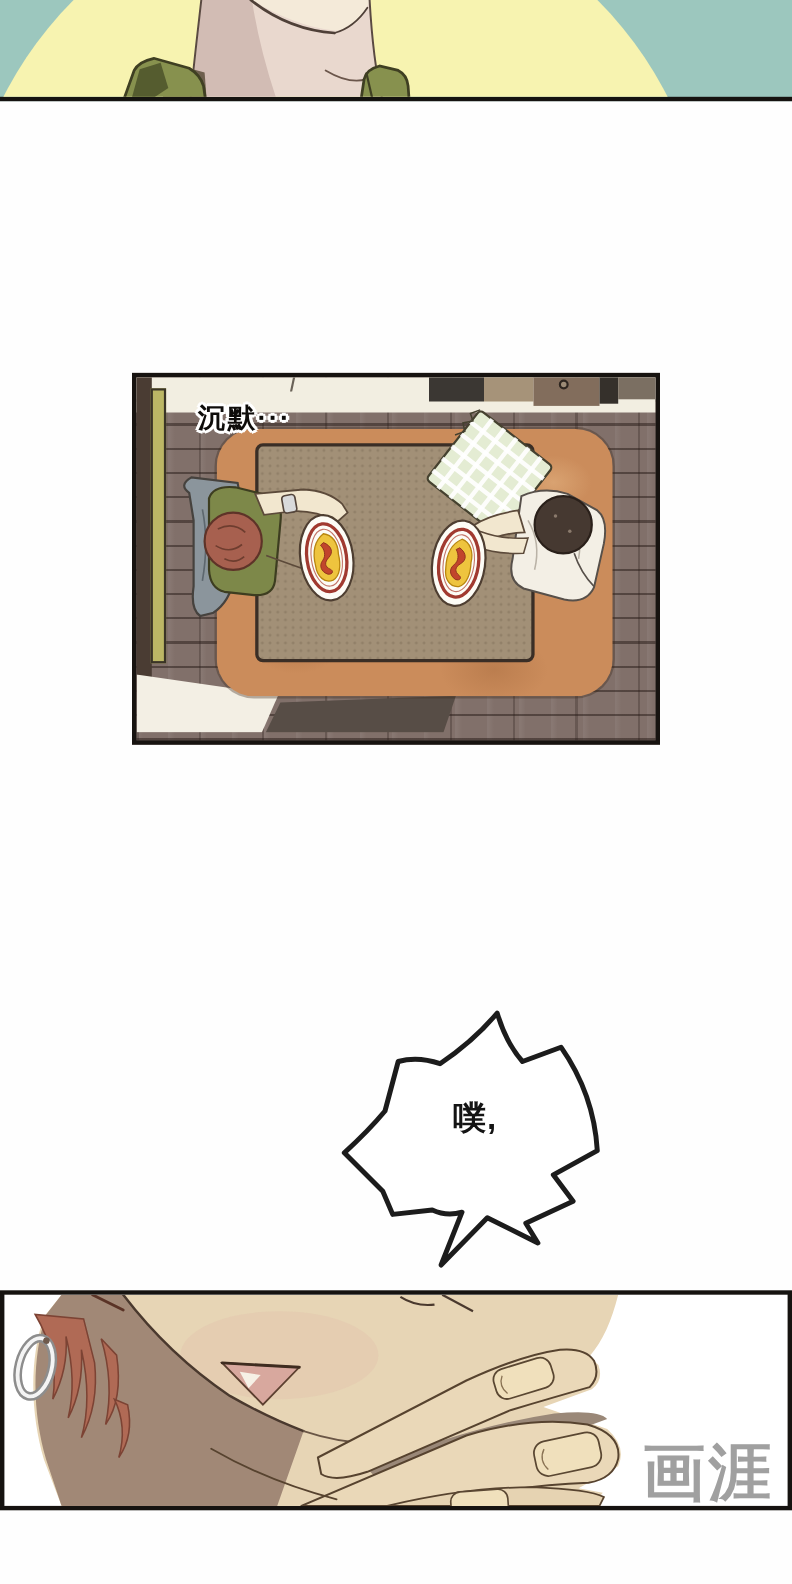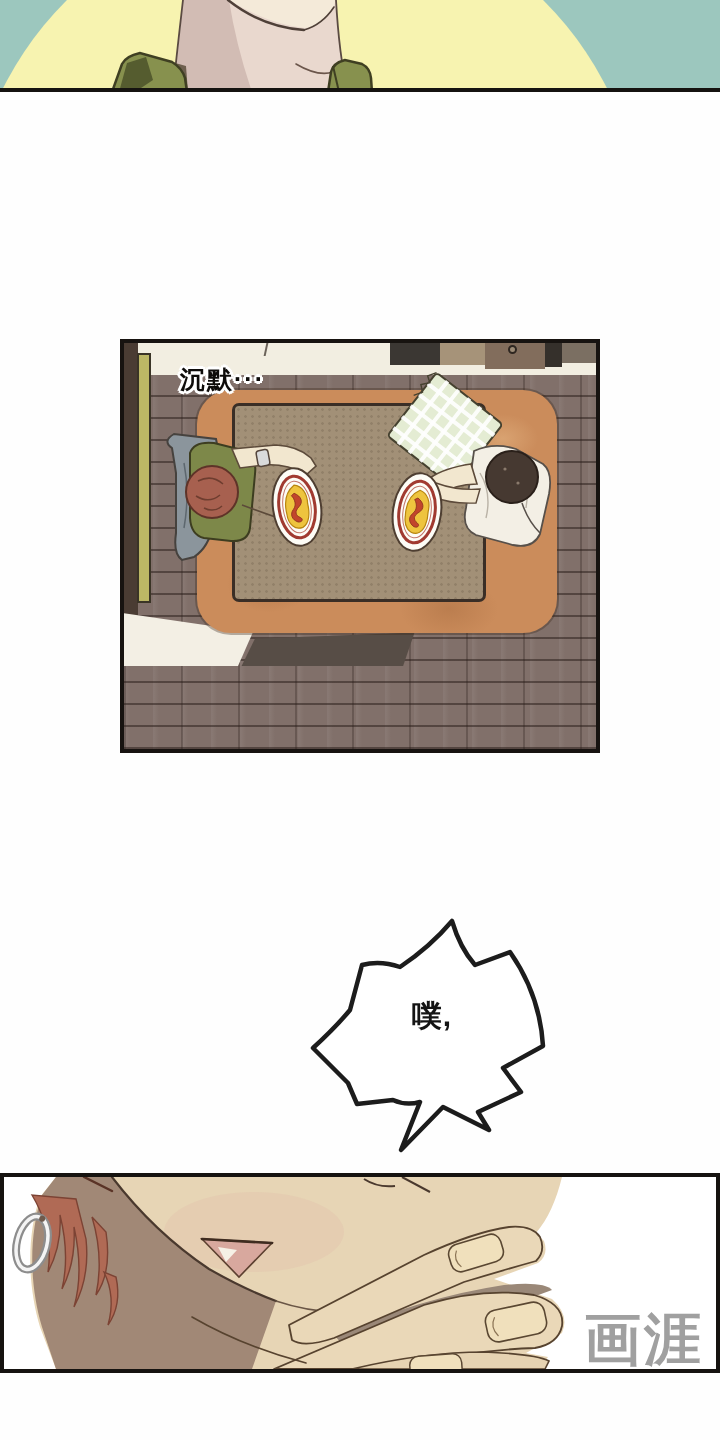--- a/index.html
+++ b/index.html
@@ -15,21 +15,21 @@
     left:0;top:0;width:720px;height:92px;overflow:hidden;
     background:#9cc7be;border-bottom:4px solid #151310;box-sizing:border-box;
   }
   #sun-circle{
     left:-33px;top:-98px;width:676px;height:676px;border-radius:50%;
     background:#f7f3b0;
   }
 
   
   #panel-dining{
-    left:120px;top:339px;width:480px;height:414px;box-sizing:border-box;
+    left:120px;top:339px;width:480px;height:338px;box-sizing:border-box;
     border:4px solid #171310;overflow:hidden;
     background-color:#81706a;
     background-image:
       repeating-linear-gradient(0deg, rgba(38,26,22,.50) 0 2px, rgba(0,0,0,0) 2px 22px),
       repeating-linear-gradient(90deg, rgba(38,26,22,.28) 0 2px, rgba(0,0,0,0) 2px 57px),
       repeating-linear-gradient(90deg, rgba(255,255,255,.06) 0 1px, rgba(0,0,0,0) 6px 29px);
   }
   #wall-strip{left:0;top:0;width:472px;height:32px;background:#f2eee1;}
   .wall-obj{top:0;height:22px;}
   #wall-line{left:141px;top:0;width:2px;height:13px;background:#6a6258;transform:skewX(-12deg);}

